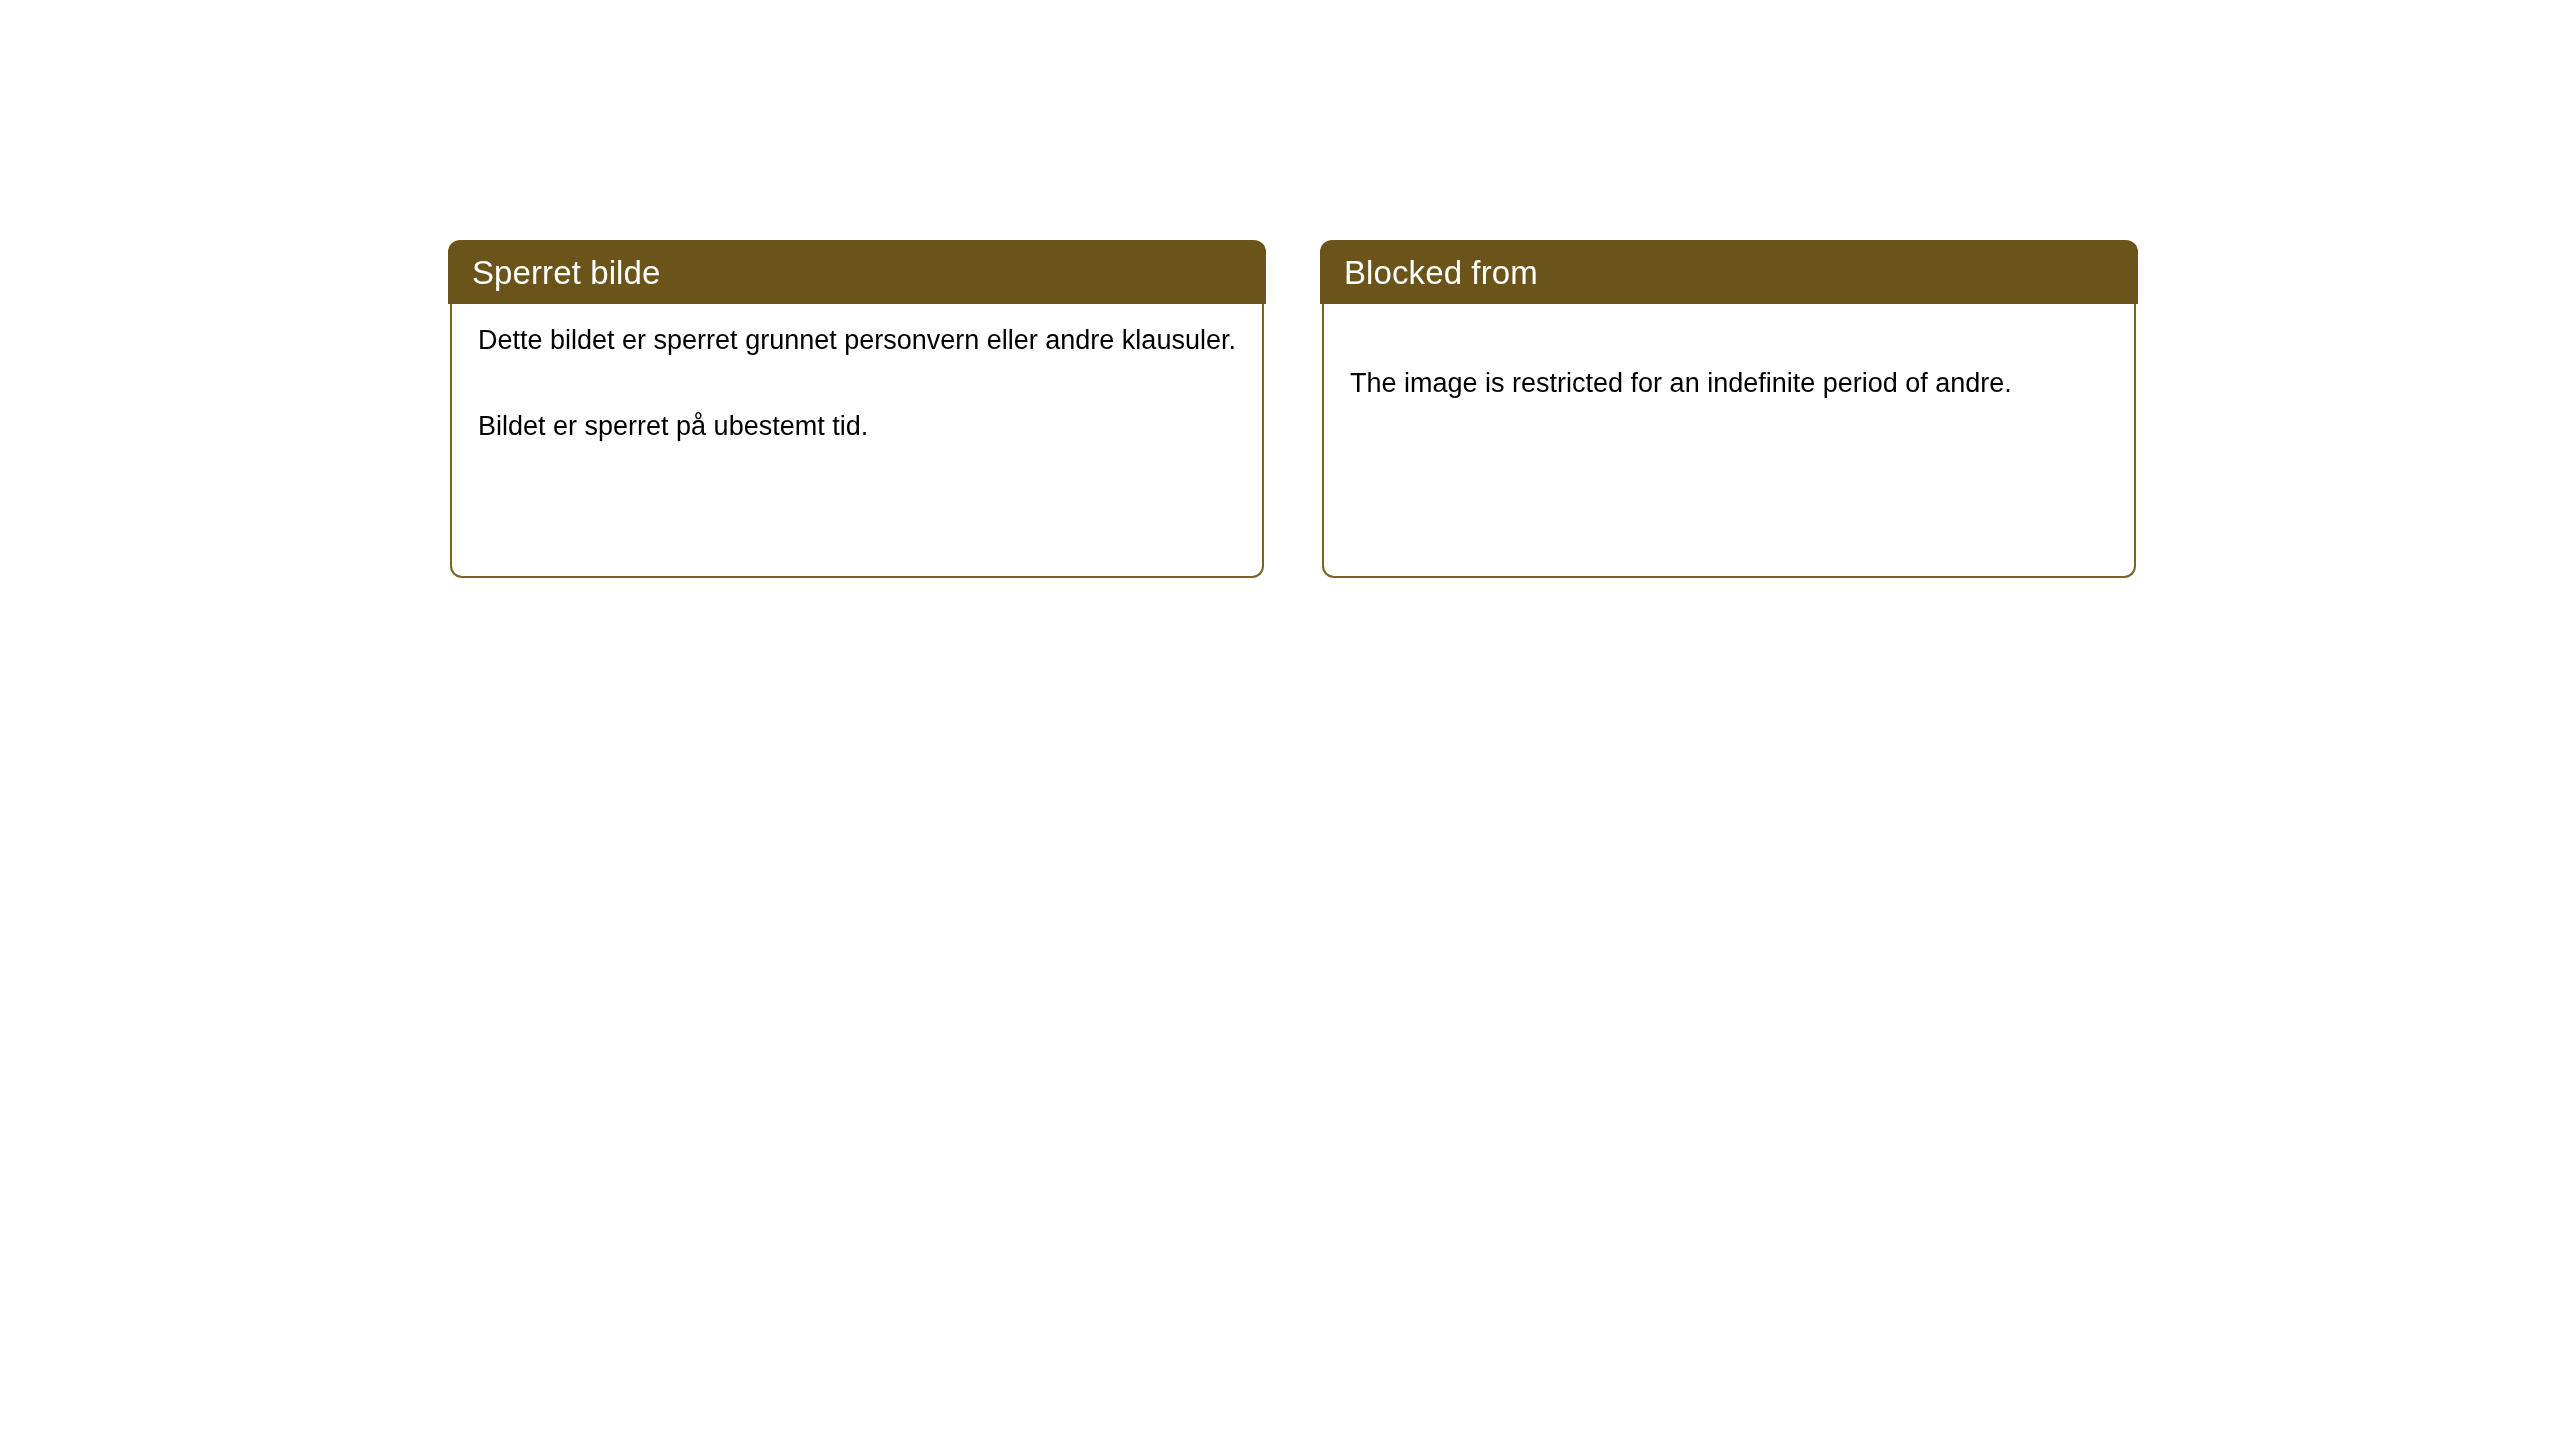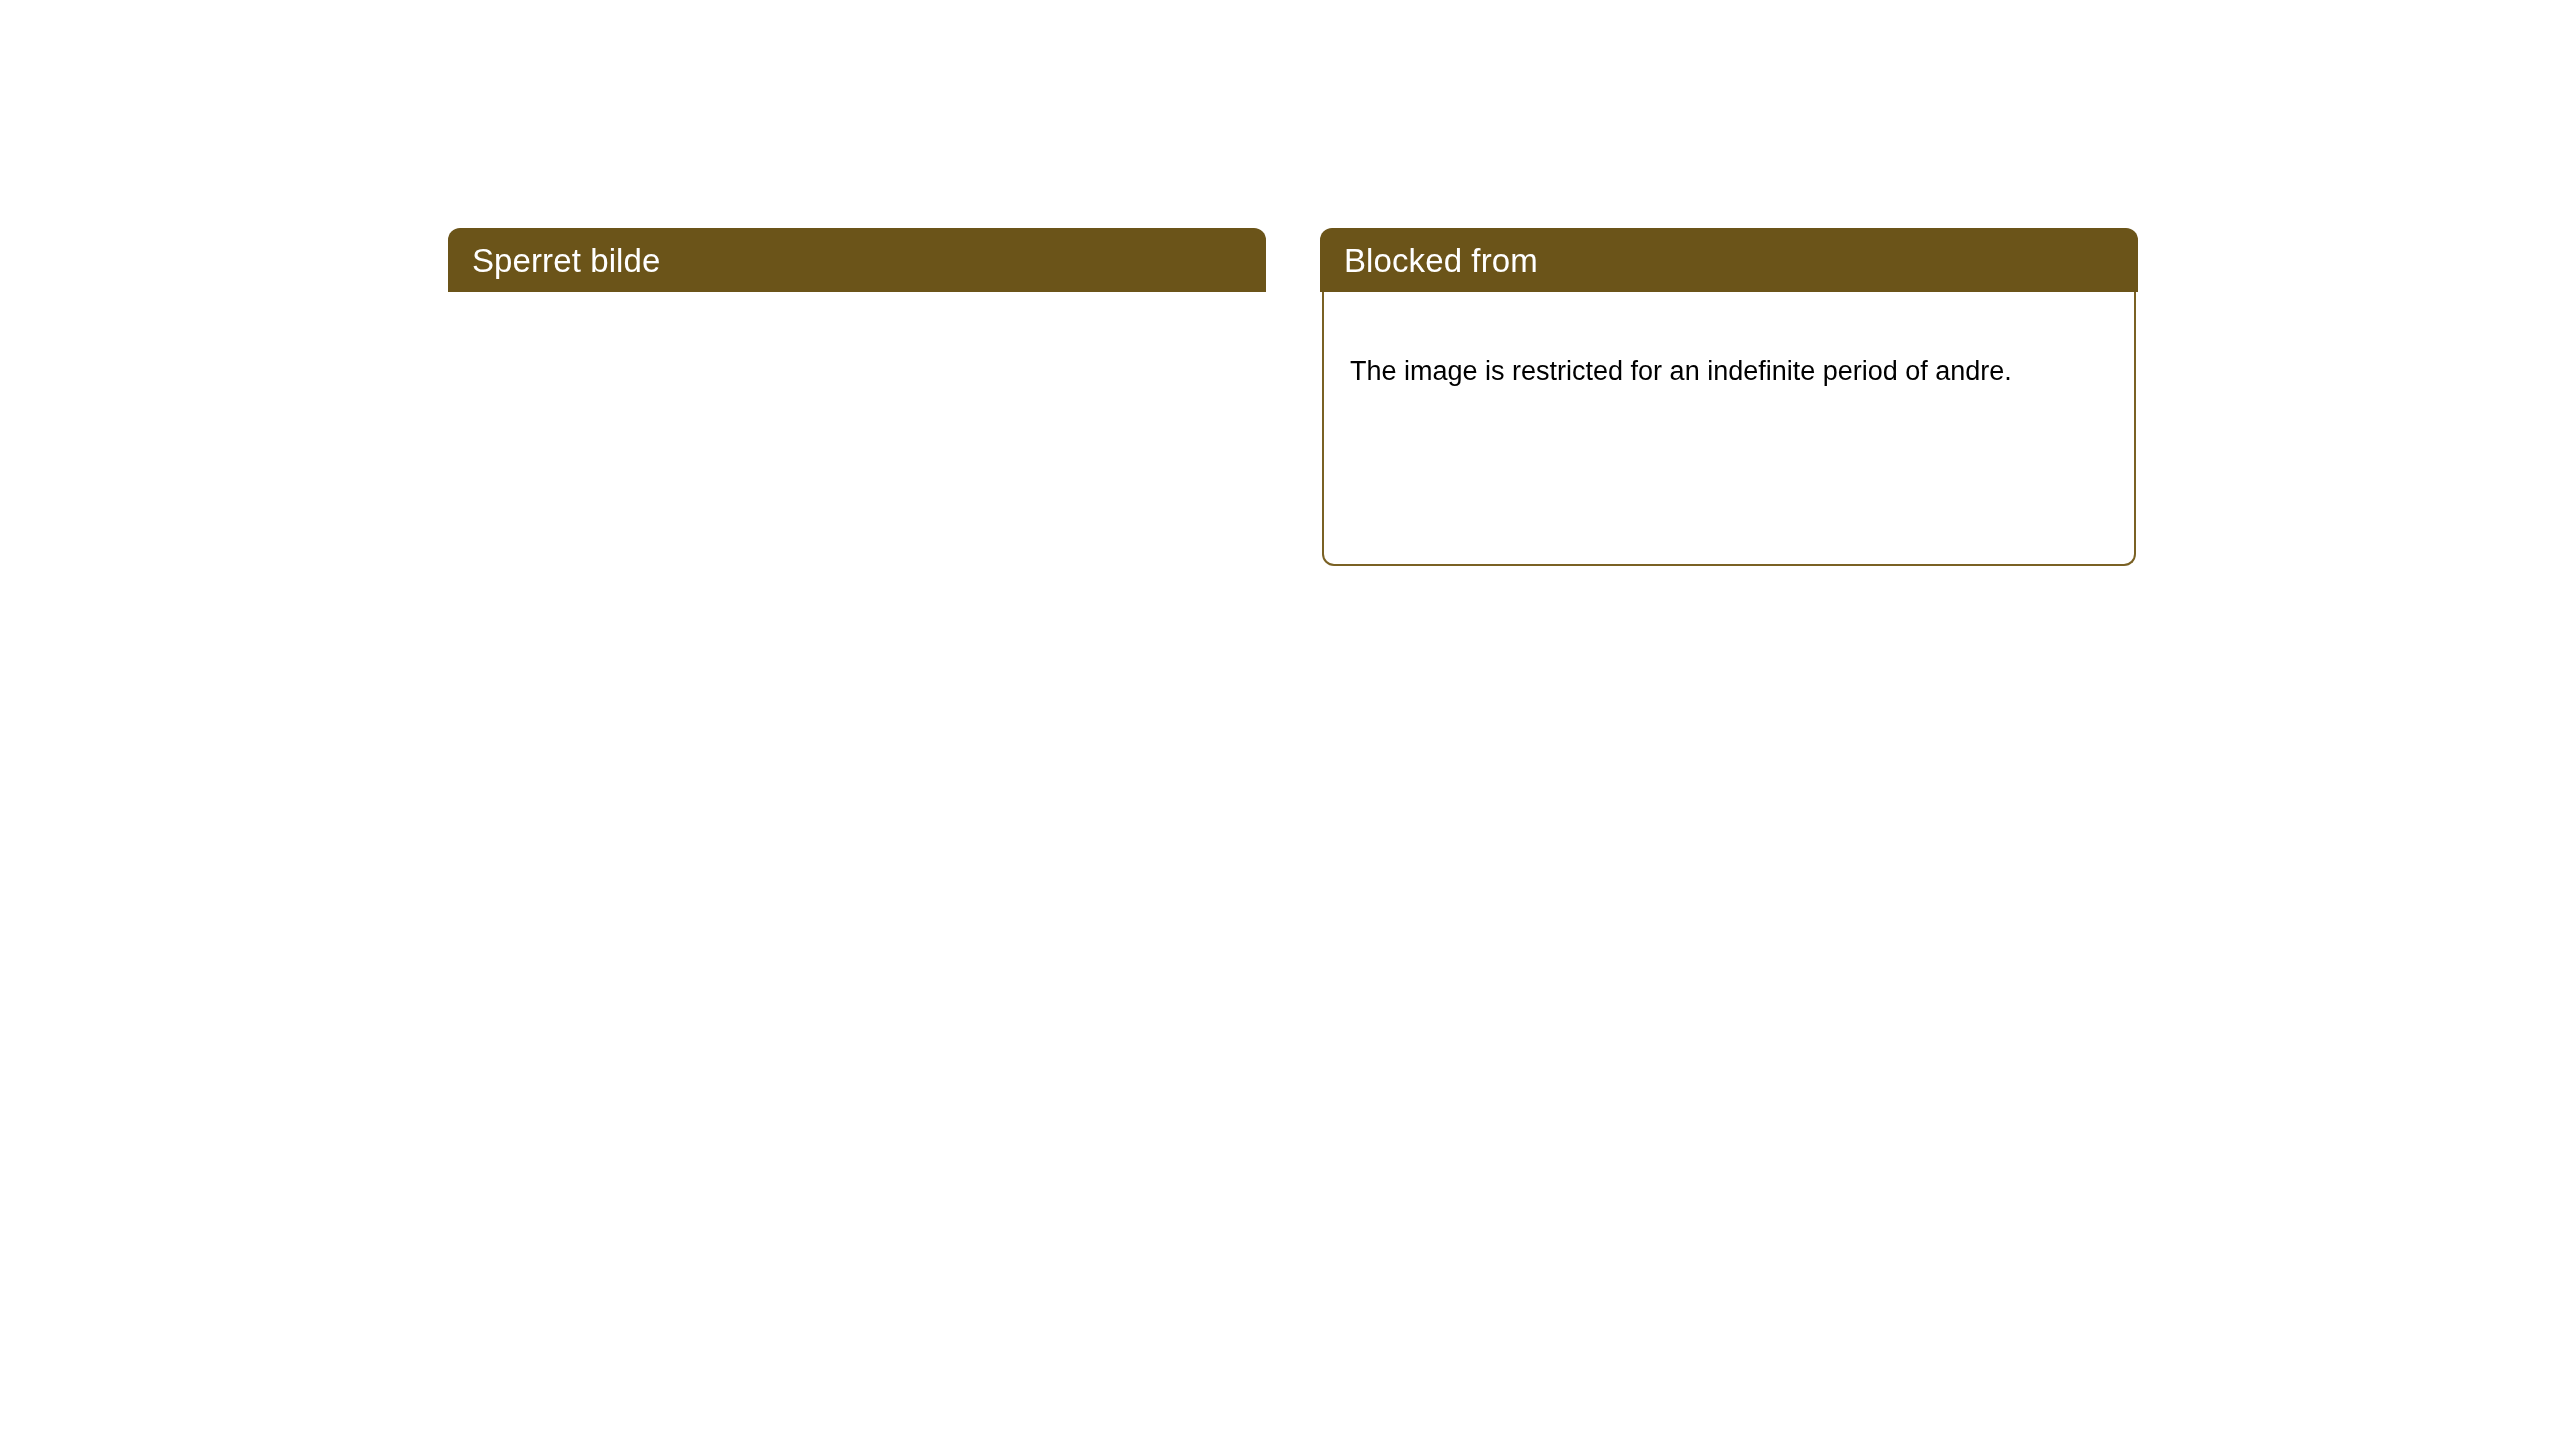--- a/index.html
+++ b/index.html
@@ -20,21 +20,21 @@
   #stage {
     position: absolute;
     left: 0;
     top: 0;
     width: 2560px;
     height: 1440px;
   }
 
   .notice-card {
     position: absolute;
-    top: 228px;
+    top: 240px;
     width: 818px;
     height: 340px;
   }
 
   .notice-card.card-no { left: 448px; }
   .notice-card.card-en { left: 1320px; }
 
   
   .card-header {
     position: absolute;
@@ -97,20 +97,26 @@
 </style>
 </head>
 <body>
 
 <div id="stage">
 
   <div class="notice-card card-no">
     <div class="card-header">
       <div class="card-header-title">Sperret bilde</div>
     </div>
+    <div class="card-body">
+      <div class="card-text">
+        <p>Dette bildet er sperret grunnet personvern eller andre klausuler.</p>
+        <p class="spaced">Bildet er sperret på ubestemt tid.</p>
+      </div>
+    </div>
   </div>
 
   <div class="notice-card card-en">
     <div class="card-header">
       <div class="card-header-title">Blocked from</div>
     </div>
     <div class="card-body">
       <div class="card-text">
         <p class="spaced">The image is restricted for an indefinite period of andre.</p>
       </div>

